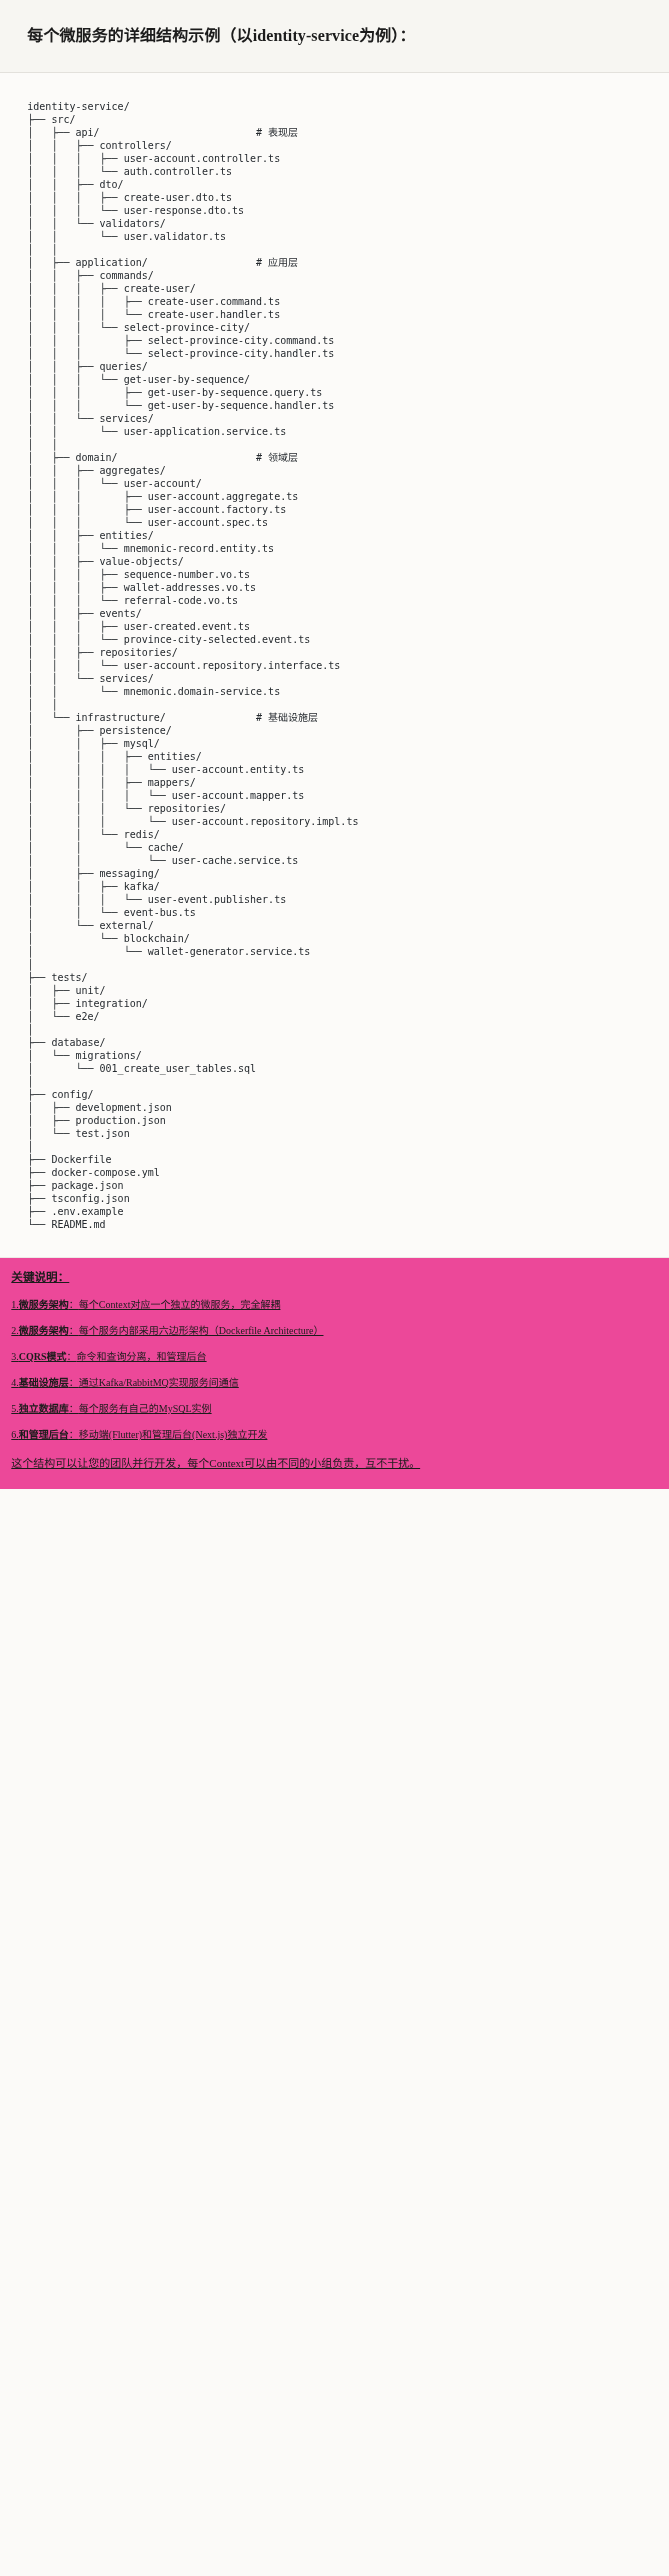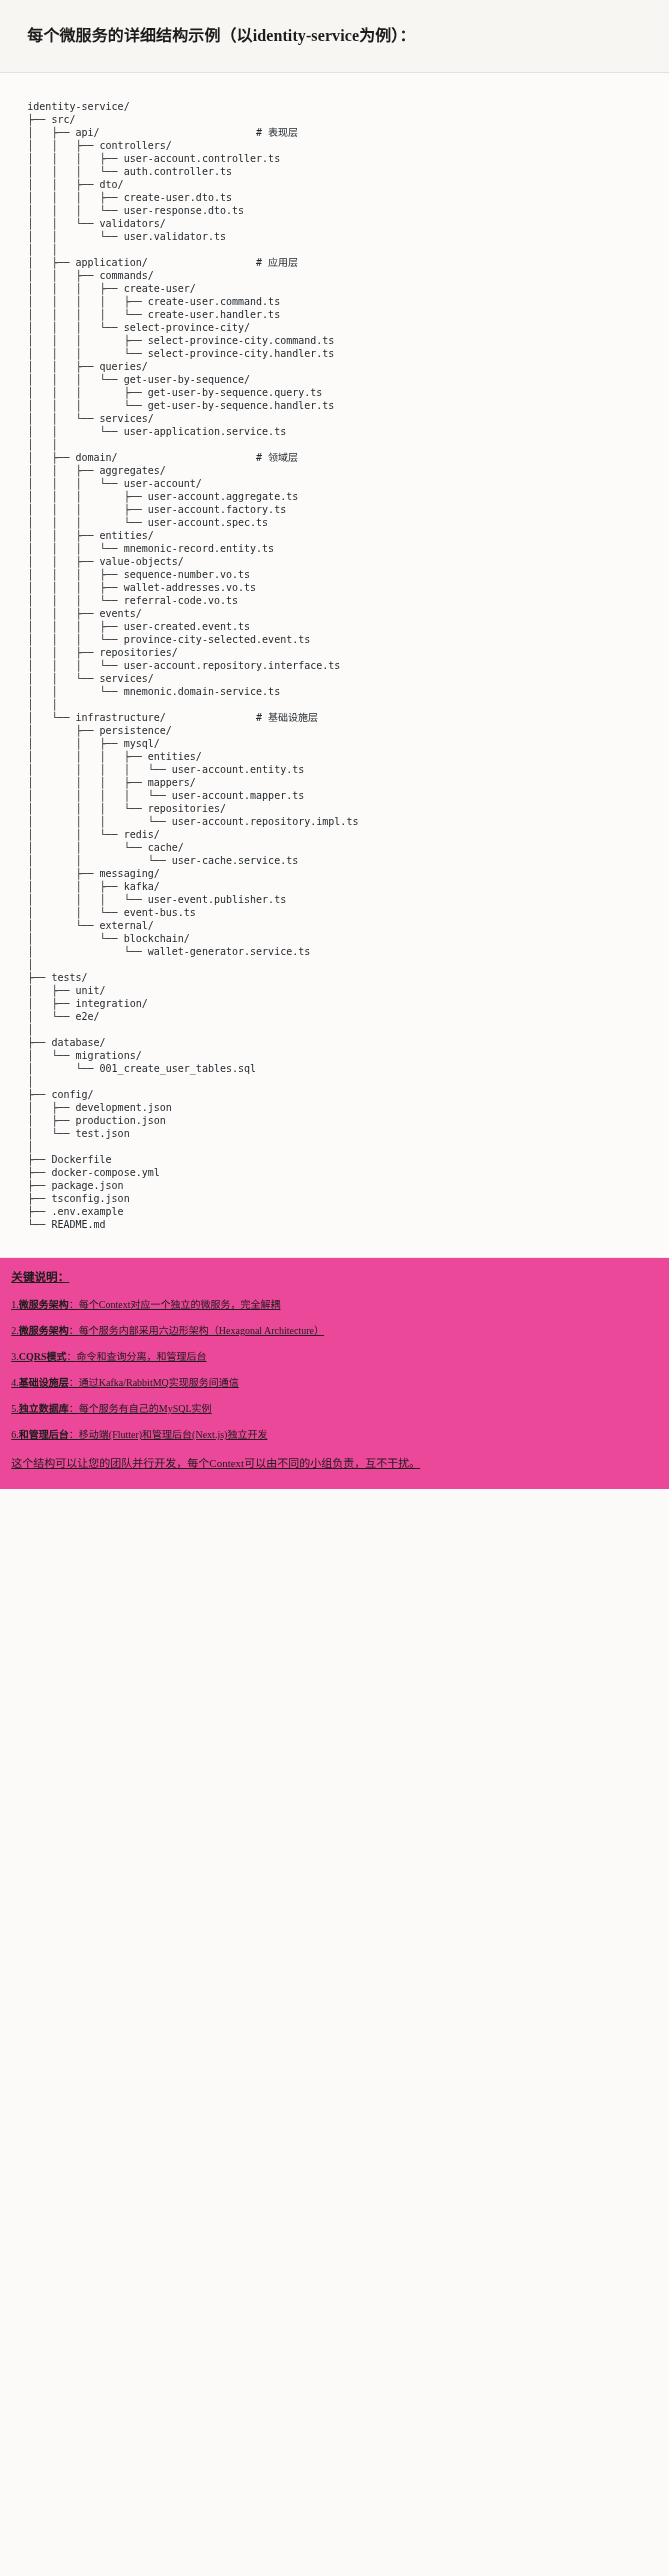--- a/index.html
+++ b/index.html
@@ -180,21 +180,21 @@
 </div>
 
 <div class="notes">
   <h2>关键说明：</h2>
 
   <p class="note-item">
     <span class="num">1.</span><span class="term">微服务架构</span><span class="colon">：</span><span class="desc">每个Context对应一个独立的微服务，完全解耦</span>
   </p>
 
   <p class="note-item">
-    <span class="num">2.</span><span class="term">微服务架构</span><span class="colon">：</span><span class="desc">每个服务内部采用六边形架构（Hexagonal Architecture）</span>
+    <span class="num">2.</span><span class="term">微服务架构</span><span class="colon">：</span><span class="desc">每个服务内部采用六边形架构（Dockerfile Architecture）</span>
   </p>
 
   <p class="note-item">
     <span class="num">3.</span><span class="term">CQRS模式</span><span class="colon">：</span><span class="desc">命令和查询分离，和管理后台</span>
   </p>
 
   <p class="note-item">
     <span class="num">4.</span><span class="term">基础设施层</span><span class="colon">：</span><span class="desc">通过Kafka/RabbitMQ实现服务间通信</span>
   </p>
 

